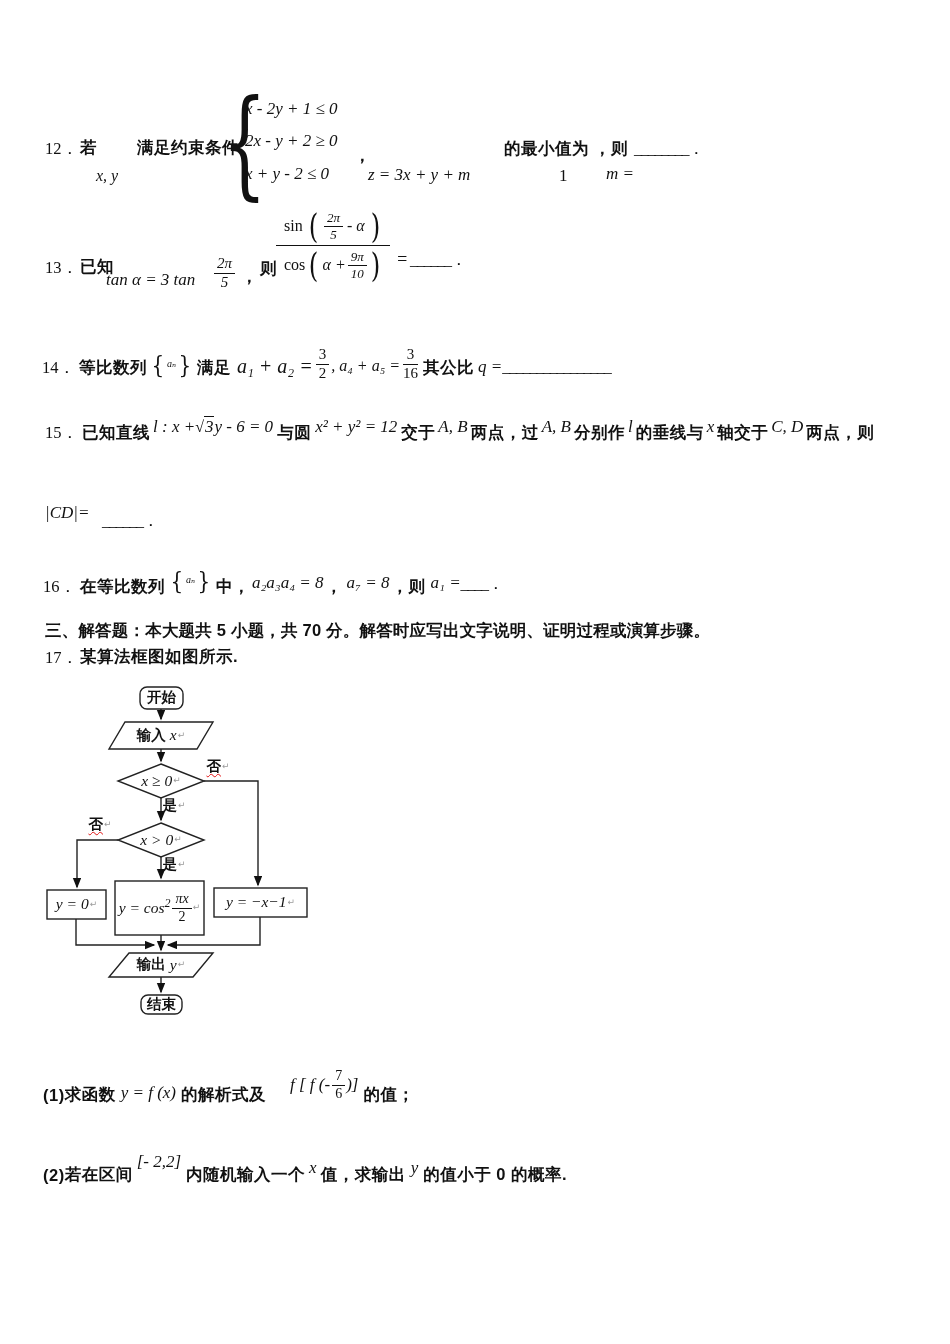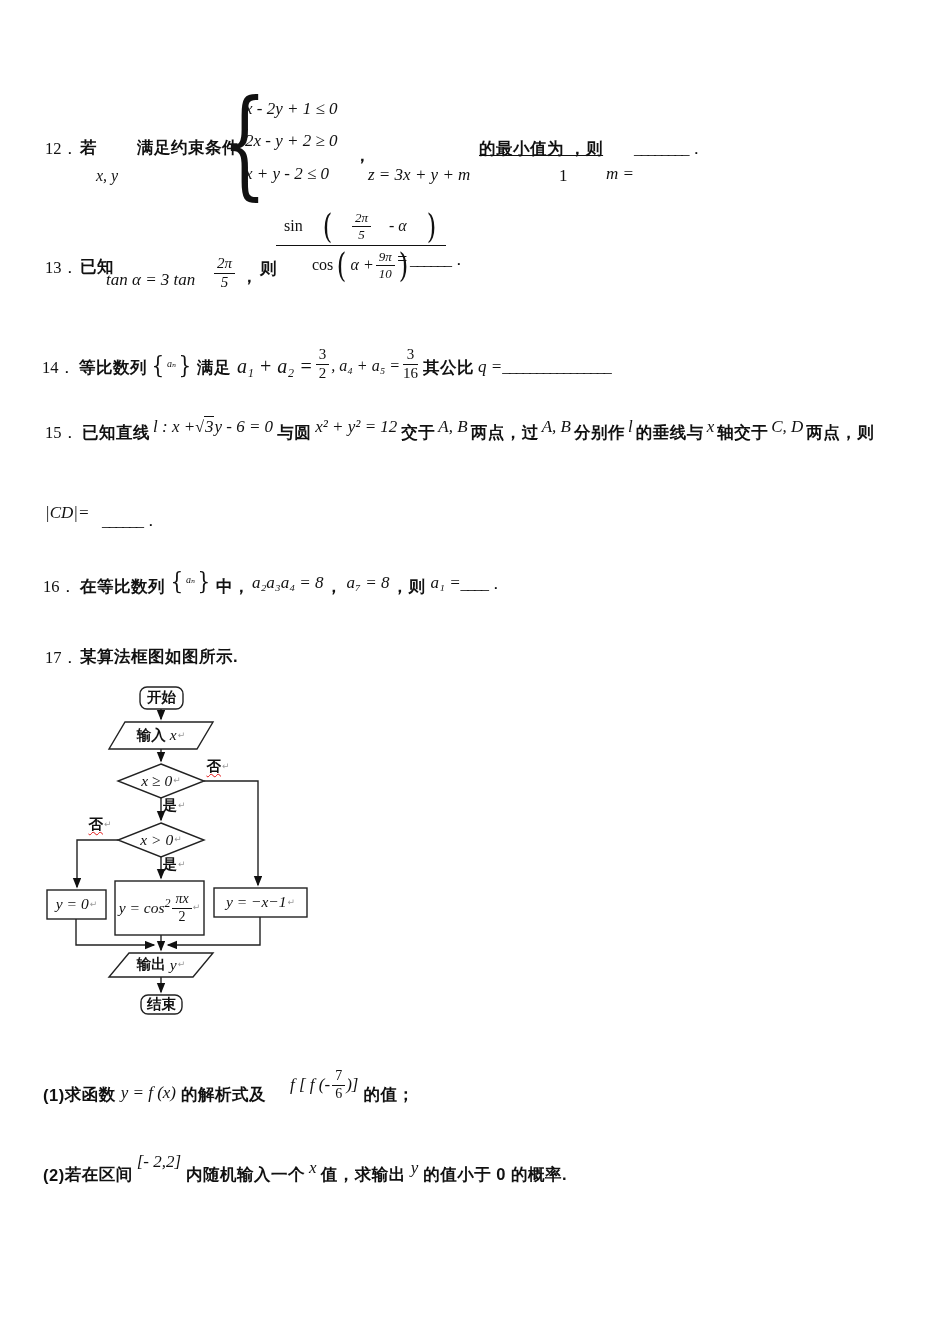--- a/index.html
+++ b/index.html
@@ -17,21 +17,21 @@
         font-family:"Liberation Serif","DejaVu Serif",serif;}
   .frac .fr-num{display:block;padding:0 3px 1px;border-bottom:1.3px solid #111;line-height:1.05;}
   .frac .fr-den{display:block;padding-top:1px;line-height:1.05;}
   .f15{font-size:15px;} .f14{font-size:14px;} .f13{font-size:13px;}
   .blank{font-family:"Liberation Serif","DejaVu Serif",serif;font-size:16.5px;letter-spacing:-1.5px;}
   .bigbrace{font-family:"DejaVu Serif",serif;font-weight:300;line-height:1;transform:scaleX(.6);
             transform-origin:left top;font-style:normal;}
   .tp{font-family:"DejaVu Serif",serif;font-style:normal;font-size:34px;font-weight:200;
       line-height:.8;transform:scaleX(.72);display:inline-block;}
   .bigfrac{position:absolute;display:inline-block;text-align:center;}
-  .bigfrac .bnum{display:flex;align-items:center;justify-content:center;gap:18px;
+  .bigfrac .bnum{display:flex;align-items:center;justify-content:center;gap:4px;
                  padding:0 8px 4px;border-bottom:1.4px solid #111;}
   .bigfrac .bden{display:flex;align-items:center;justify-content:center;gap:2px;padding-top:4px;}
   .seqsym{display:inline-flex;align-items:center;}
   .seqsym .sb{font-family:"DejaVu Serif",serif;font-size:25px;font-weight:300;line-height:1;
               transform:scaleX(.8);font-style:normal;}
   .seqsym .sv{font-size:10px;margin:0 1px;position:relative;top:-1px;}
   .sqrtbar{border-top:1.3px solid #111;padding:0 1px;}
   .wavy{text-decoration:underline;text-decoration-style:wavy;text-decoration-color:#e01010;
         text-decoration-thickness:1px;text-underline-offset:2px;}
   .crlf{color:#9a9a9a;font-size:9px;font-style:normal;font-weight:400;margin-left:1px;}
@@ -53,21 +53,21 @@
   <span class="abs sr" style="left:45px;top:138px;">12．</span>
   <span class="abs cn" style="left:80px;top:137px;">若</span>
   <span class="abs mi" style="left:96px;top:167px;font-size:16px;">x, y</span>
   <span class="abs cn" style="left:137px;top:137px;">满足约束条件</span>
   <span class="abs bigbrace" style="left:222px;top:84px;font-size:118px;">{</span>
   <span class="abs mi" style="left:245px;top:99px;">x - 2y + 1 ≤ 0</span>
   <span class="abs mi" style="left:245px;top:131px;">2x - y + 2 ≥ 0</span>
   <span class="abs cn" style="left:354px;top:145px;">，</span>
   <span class="abs mi" style="left:245px;top:164px;">x + y - 2 ≤ 0</span>
   <span class="abs mi" style="left:368px;top:165px;">z = 3x + y + m</span>
-  <span class="abs cn" style="left:479px;top:138px;text-decoration:underline;">的最小值为 ，则</span>
+  <span class="abs cn" style="left:504px;top:138px;">的最小值为 ，则</span>
   <span class="abs sr" style="left:559px;top:166px;font-size:17px;">1</span>
   <span class="abs mi" style="left:606px;top:164px;">m =</span>
   <span class="abs blank" style="left:634px;top:138px;">________．</span>
 
   <span class="abs sr" style="left:45px;top:257px;">13．</span>
   <span class="abs cn" style="left:80px;top:256px;">已知</span>
   <span class="abs mi" style="left:106px;top:270px;">tan α = 3 tan</span>
   <span class="abs frac f15" style="left:214px;top:256px;">
       <span class="fr-num mi f15">2π</span>
       <span class="fr-den mi f15">5</span>
@@ -155,20 +155,21 @@
       </span>
     <span class="cn rel" style="top:5px;margin-left:4px;">中，</span>
     <span class="mi rel" style="top:1px;margin-left:2px;">a₂a₃a₄ = 8</span>
     <span class="cn rel" style="top:5px;margin-left:2px;">，</span>
     <span class="mi rel" style="top:1px;margin-left:4px;">a₇ = 8</span>
     <span class="cn rel" style="top:5px;margin-left:2px;">，则</span>
     <span class="mi rel" style="top:1px;margin-left:5px;">a₁ =</span>
     <span class="blank rel" style="top:2px;">____．</span>
   </div>
 
+  <span class="abs cn" style="left:45px;top:620px;letter-spacing:0.2px;">三、解答题：本大题共 5 小题，共 70 分。解答时应写出文字说明、证明过程或演算步骤。</span>
   <span class="abs sr" style="left:45px;top:647px;">17．</span>
   <span class="abs cn" style="left:80px;top:646px;">某算法框图如图所示.</span>
 
   <div class="flow">
     <svg width="290" height="345" viewBox="0 0 290 345">
       <defs>
         <marker id="arr" markerWidth="9" markerHeight="8" refX="6.5" refY="3" orient="auto">
           <path d="M0,0 L7.5,3 L0,6 z" fill="#111"></path>
         </marker>
       </defs>

